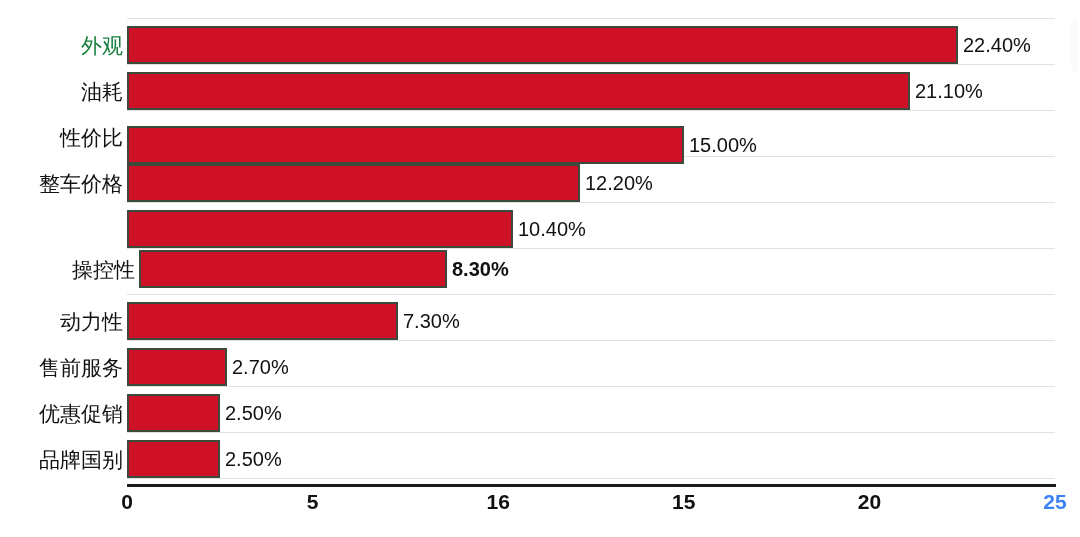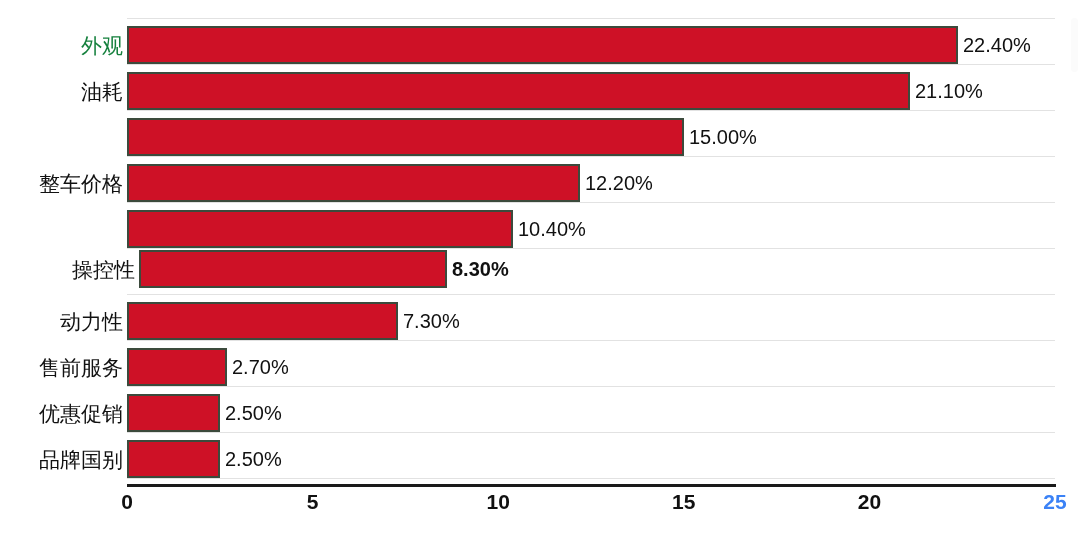--- a/index.html
+++ b/index.html
@@ -151,21 +151,22 @@
           </div>
         </div>
         <div class="bar-row" style="top: 72px;">
           <div class="cat-label-box" style="color: rgb(17, 17, 17);">油耗</div>
           <div class="bar-track" style="width: 928px;">
             <div class="bar" title="油耗 21.10%" style="width: 783px; background: rgb(206, 17, 38); border-color: rgb(60, 74, 60);"></div>
             <div class="bar-value" style="left: 786px; color: rgb(17, 17, 17);">21.10%</div>
           </div>
         </div>
         <div class="bar-row" style="top: 118px;">
-          <div class="bar-track" style="width: 928px;">
+          <div class="cat-label-box" style="color: rgb(17, 17, 17);">性价比</div>
+          <div class="bar-track" style="width: 928px; margin-top: 8px;">
             <div class="bar" title="性价比 15.00%" style="width: 557px; background: rgb(206, 17, 38); border-color: rgb(60, 74, 60);"></div>
             <div class="bar-value" style="left: 560px; color: rgb(17, 17, 17);">15.00%</div>
           </div>
         </div>
         <div class="bar-row" style="top: 164px; padding-left: 36px;">
           <div class="cat-label-box" style="color: rgb(17, 17, 17);">整车价格</div>
           <div class="bar-track" style="width: 928px;">
             <div class="bar" title="整车价格 12.20%" style="width: 453px; background: rgb(206, 17, 38); border-color: rgb(60, 74, 60);"></div>
             <div class="bar-value" style="left: 456px; color: rgb(17, 17, 17);">12.20%</div>
           </div>
@@ -209,21 +210,21 @@
           <div class="bar-track" style="width: 928px;">
             <div class="bar" title="品牌国别 2.50%" style="width: 93px; background: rgb(206, 17, 38); border-color: rgb(60, 74, 60);"></div>
             <div class="bar-value" style="left: 96px; color: rgb(17, 17, 17);">2.50%</div>
           </div>
         </div>
       </div>
     <div class="axis-line" id="x-axis-line" style="top: 484px; background: rgb(26, 26, 26);"></div>
     <div id="x-axis-ticks">
         <div class="axis-tick-label" style="left: 127px; top: 490px; color: rgb(17, 17, 17);">0</div>
         <div class="axis-tick-label" style="left: 312.6px; top: 490px; color: rgb(17, 17, 17);">5</div>
-        <div class="axis-tick-label" style="left: 498.2px; top: 490px; color: rgb(17, 17, 17);">10</div>
+        <div class="axis-tick-label" style="left: 498.2px; top: 490px; color: rgb(17, 17, 17);">16</div>
         <div class="axis-tick-label" style="left: 683.8px; top: 490px; color: rgb(17, 17, 17);">15</div>
         <div class="axis-tick-label" style="left: 869.4px; top: 490px; color: rgb(17, 17, 17);">20</div>
         <div class="axis-tick-label" style="left: 1055px; top: 490px; color: #3b82f6;">25</div>
       </div>
   </div>
 
   <div class="scroll-ghost"></div>
 
 </div>
 

